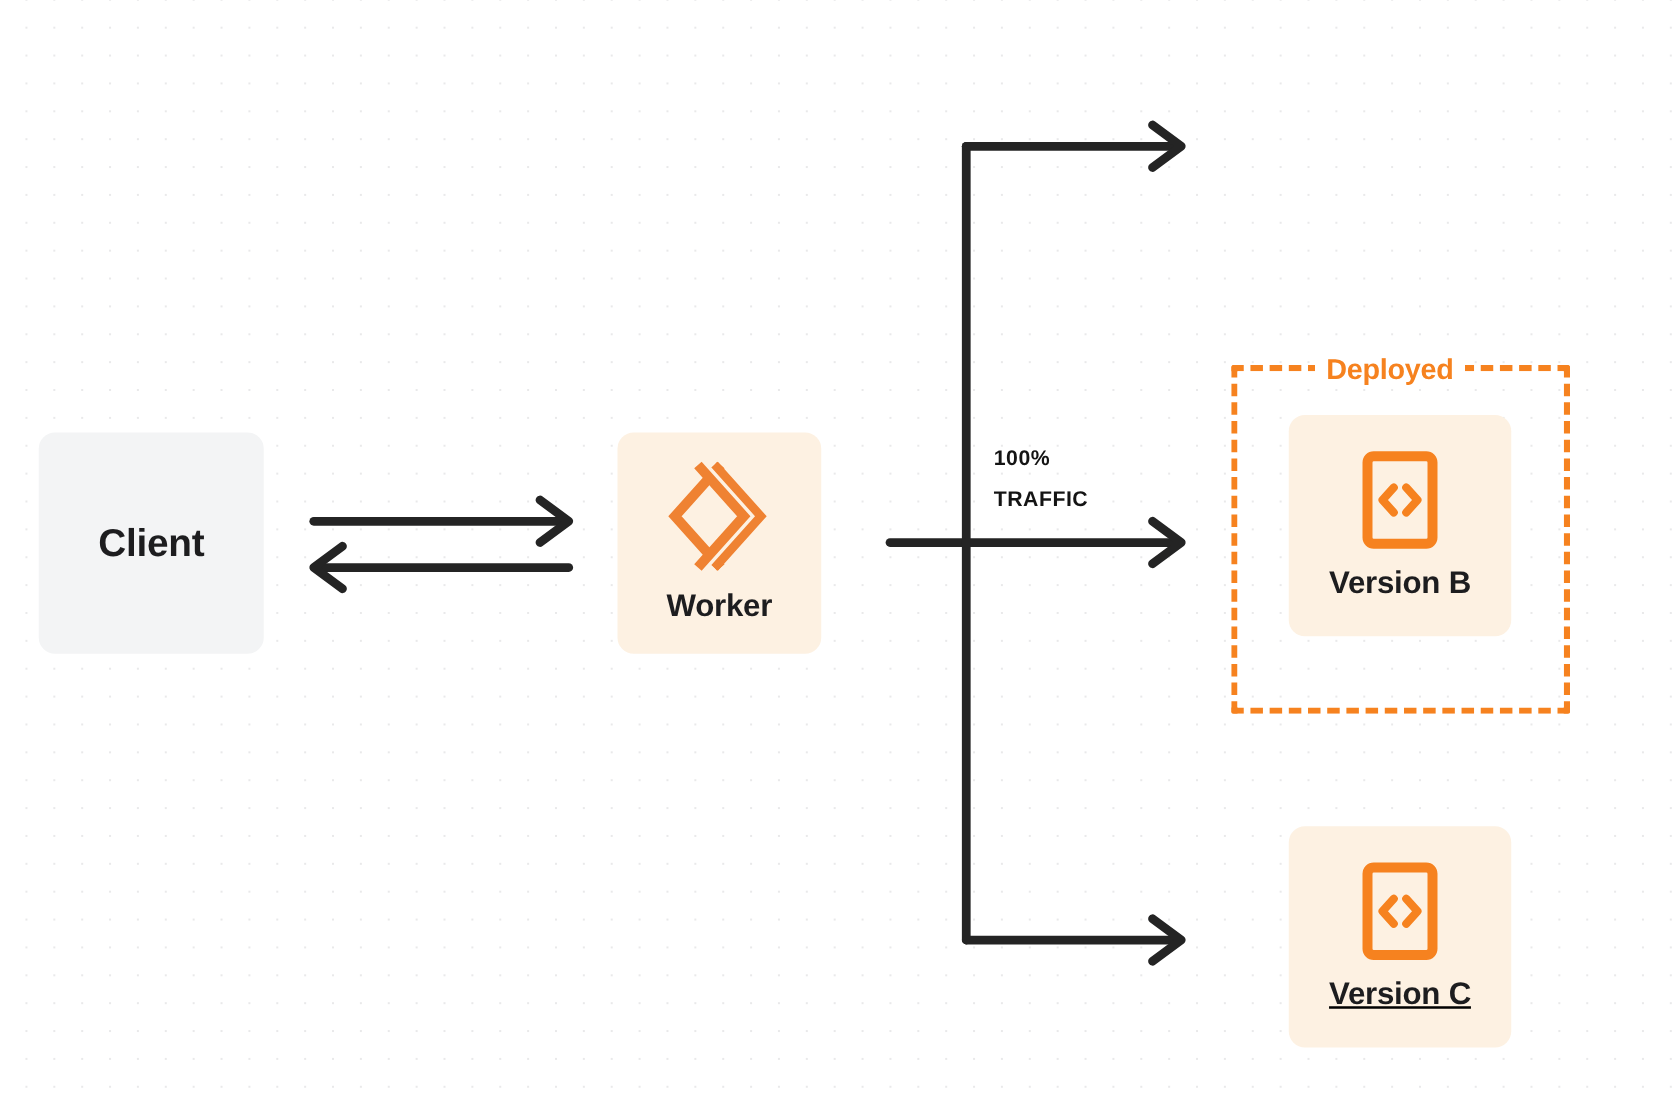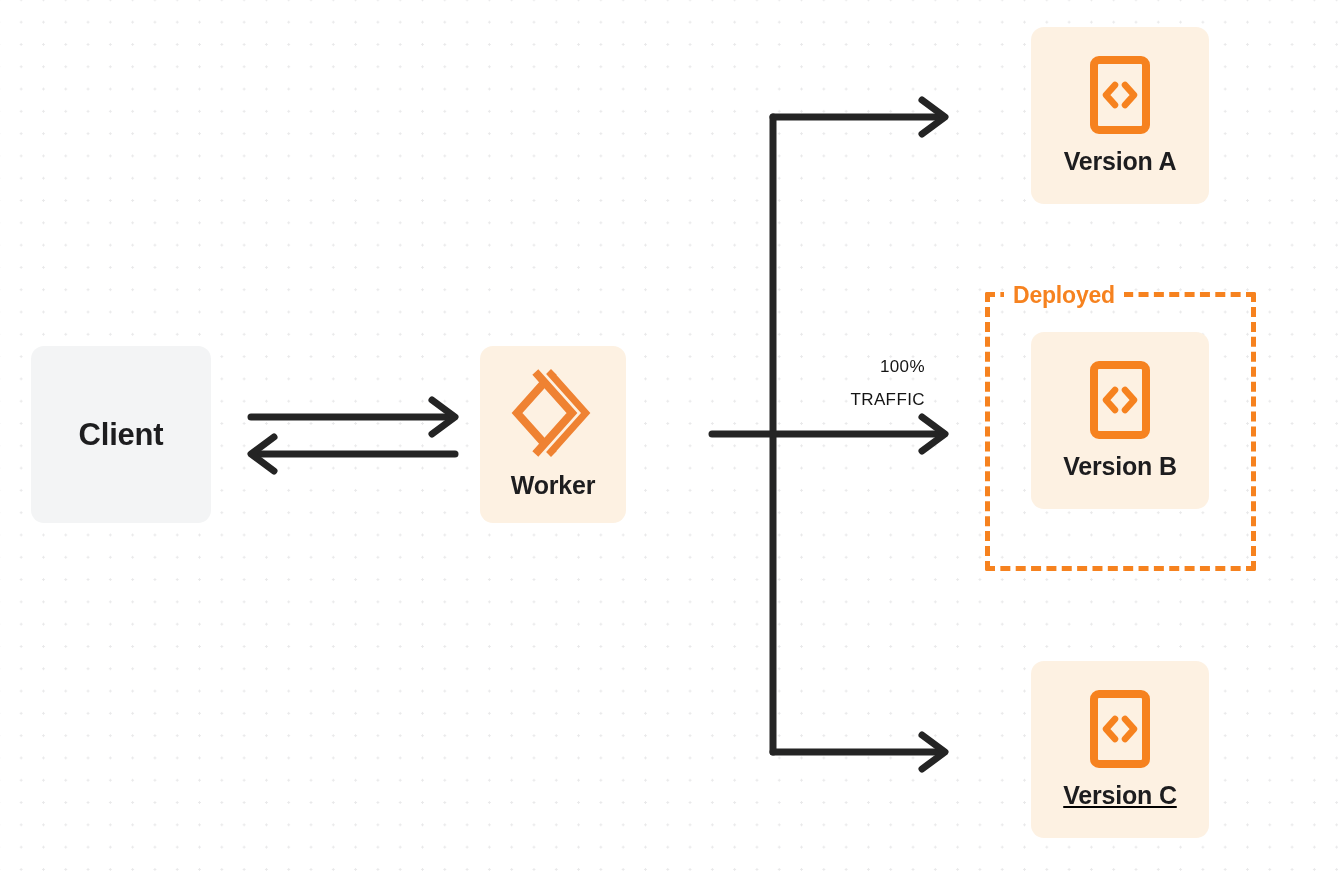--- a/index.html
+++ b/index.html
@@ -41,23 +41,23 @@
     left: 31px;
     top: 346px;
     width: 180px;
     height: 177px;
     background: #f3f4f5;
   }
   #client-node .node-label { font-size: 31px; }
 
   
   #worker-node {
-    left: 480px;
+    left: 494px;
     top: 346px;
-    width: 146px;
+    width: 163px;
     height: 177px;
     background: #fdf1e2;
   }
   #worker-node .node-label { font-size: 25px; margin-top: 14px; }
 
   
   .version-node {
     width: 178px;
     height: 177px;
     background: #fdf1e2;
@@ -75,41 +75,41 @@
     left: 985px;
     top: 292px;
     width: 271px;
     height: 279px;
     box-sizing: border-box;
     border: 5px dashed #f6821f;
     border-radius: 2px;
   }
   #deployed-label {
     position: absolute;
-    left: 1004px;
+    left: 1052px;
     top: 284px;
     background: #ffffff;
     padding: 0 9px;
     font-size: 23px;
     font-weight: bold;
     color: #f6821f;
     letter-spacing: -0.2px;
     white-space: nowrap;
     line-height: 22px;
   }
 
   
   #traffic-label {
     position: absolute;
     left: 795px;
     top: 350px;
     width: 130px;
-    text-align: right;
+    text-align: left;
     font-size: 17px;
-    font-weight: normal;
+    font-weight: bold;
     color: #141414;
     letter-spacing: 0.4px;
     line-height: 33px;
   }
   #traffic-label span { display: block; }
 
   
   #connectors {
     position: absolute;
     left: 0;
@@ -183,30 +183,20 @@
         <path d="M 44 6 L 10 44 L 44 82" fill="none" stroke="#ef8232" stroke-width="8" stroke-linecap="square" stroke-linejoin="miter"></path>
         <path d="M 44 6 L 78 44 L 44 82" fill="none" stroke="#ef8232" stroke-width="8" stroke-linecap="square" stroke-linejoin="miter"></path>
 
         <path d="M 36 6 L 70 44 L 36 82" fill="none" stroke="#fdf1e2" stroke-width="6" stroke-linecap="square" stroke-linejoin="miter"></path>
         <path d="M 31 6 L 65 44 L 31 82" fill="none" stroke="#ef8232" stroke-width="8" stroke-linecap="square" stroke-linejoin="miter"></path>
       </svg>
     </span>
     <div class="node-label">Worker</div>
   </div>
 
-  <div id="version-a-node" class="node version-node">
-    <span class="icon-wrap">
-      <svg width="62" height="80" viewBox="0 0 62 80" aria-hidden="true">
-        <rect x="5" y="5" width="52" height="70" rx="5" ry="5" fill="none" stroke="#f6821f" stroke-width="8"></rect>
-        <path d="M 26 30 L 17 40 L 26 50" fill="none" stroke="#f6821f" stroke-width="6.5" stroke-linecap="round" stroke-linejoin="round"></path>
-        <path d="M 36 30 L 45 40 L 36 50" fill="none" stroke="#f6821f" stroke-width="6.5" stroke-linecap="round" stroke-linejoin="round"></path>
-      </svg>
-    </span>
-    <div class="node-label">Version A</div>
-  </div>
 
   <div id="deployed-group"></div>
   <div id="deployed-label">Deployed</div>
 
   <div id="version-b-node" class="node version-node">
     <span class="icon-wrap">
       <svg width="62" height="80" viewBox="0 0 62 80" aria-hidden="true">
         <rect x="5" y="5" width="52" height="70" rx="5" ry="5" fill="none" stroke="#f6821f" stroke-width="8"></rect>
         <path d="M 26 30 L 17 40 L 26 50" fill="none" stroke="#f6821f" stroke-width="6.5" stroke-linecap="round" stroke-linejoin="round"></path>
         <path d="M 36 30 L 45 40 L 36 50" fill="none" stroke="#f6821f" stroke-width="6.5" stroke-linecap="round" stroke-linejoin="round"></path>

